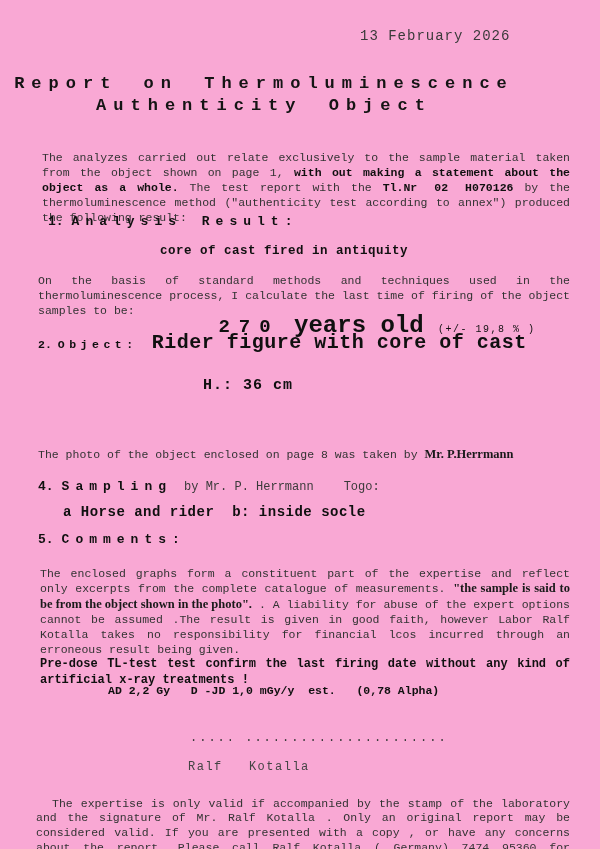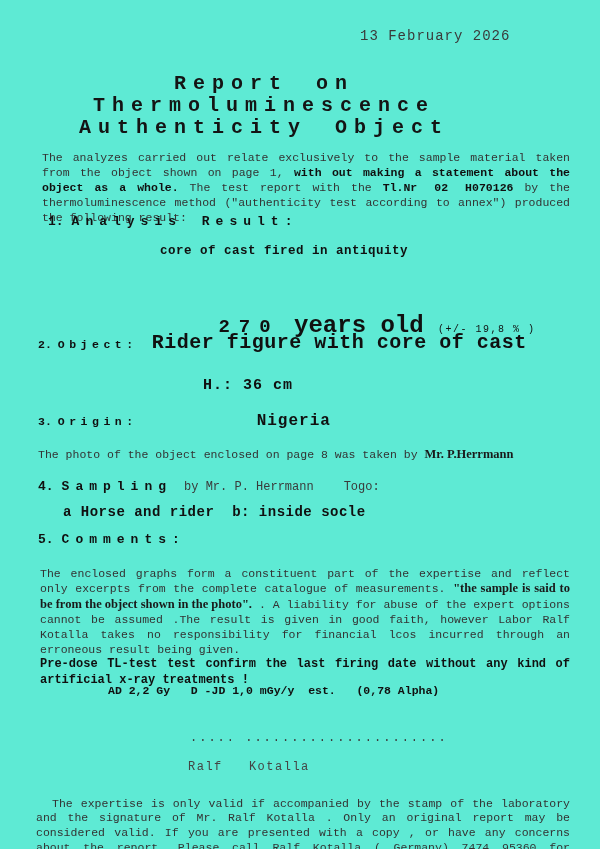--- a/index.html
+++ b/index.html
@@ -1,29 +1,29 @@
 <!DOCTYPE html>
 <html><head>
 <meta charset="utf-8">
 <style>
   html,body { margin:0; padding:0; background:#ffffff; }
   .page {
     position:relative;
     width:600px; height:849px;
-    background:#5eead4;
+    background:#f9a8d4;
     font-family:"Liberation Mono", monospace;
     color:#2e2e2e;
     overflow:hidden;
   }
   .abs { position:absolute; }
 
   .date { top:28px; left:360px; font-size:14px; letter-spacing:1px; color:#3a3a3a; }
 
   .title { top:73px; left:0; width:528px; text-align:center;
-           font-weight:bold; font-size:20px; letter-spacing:7px; word-spacing:9px;
+           font-weight:bold; font-size:17px; letter-spacing:7px; word-spacing:9px;
            line-height:22px; color:#141414; }
 
   .para { font-size:11.5px; line-height:15.2px; text-align:justify; color:#333333; }
   .para b { color:#101010; }
 
   .intro { top:138px; left:42px; width:528px; }
   .tlnr { word-spacing:6px; }
 
   .sec-row { white-space:nowrap; }
   .sec-num { font-weight:bold; color:#101010; font-size:13px; }
@@ -100,34 +100,32 @@
   </div>
 
   <p class="abs para intro"><span>The analyzes carried out relate exclusively to the sample material taken from the object shown on page 1, </span><b>with out making a statement about the object as a whole.</b><span> The test report with the </span><b class="tlnr">Tl.Nr 02 H070126</b><span> by the thermoluminescence method ("authenticity test according to annex") produced the following result:</span></p>
 
   <div class="abs sec-row sec1">
     <span class="sec-num">1.</span><span class="sec-label">Analysis Result:</span>
   </div>
 
   <div class="abs antiquity">core of cast fired in antiquity</div>
 
+  <p class="abs para para2">On the basis of standard methods and techniques used in the thermoluminescence process, I calculate the last time of firing of the object samples to be:</p>
 
   <div class="abs age">
     <span class="age-value">270</span><span class="age-unit"> years old </span><span class="age-tol">(+/- 19,8 % )</span>
   </div>
 
   <div class="abs object-row">
     <span class="sec-num-sm">2.</span><span class="sec-label-sm">Object:</span><span class="object-value">Rider figure with core of cast</span>
   </div>
 
   <div class="abs height-line">H.: 36 cm</div>
 
-  <div class="abs origin-row">
-    <span class="sec-num-sm">3.</span><span class="sec-label-sm">Origin:</span><span class="origin-value">Nigeria</span>
-  </div>
 
   <div class="abs photo-line">
     <span>The photo of the object enclosed on page 8 was taken by </span><span class="serif photographer">Mr. P.Herrmann</span>
   </div>
 
   <div class="abs sampling-row">
     <span class="sec-num">4.</span><span class="sec-label">Sampling</span><span class="sampling-by">by Mr. P. Herrmann</span><span class="sampling-loc">Togo:</span>
   </div>
 
   <div class="abs samples">a Horse and rider  b: inside socle</div>

